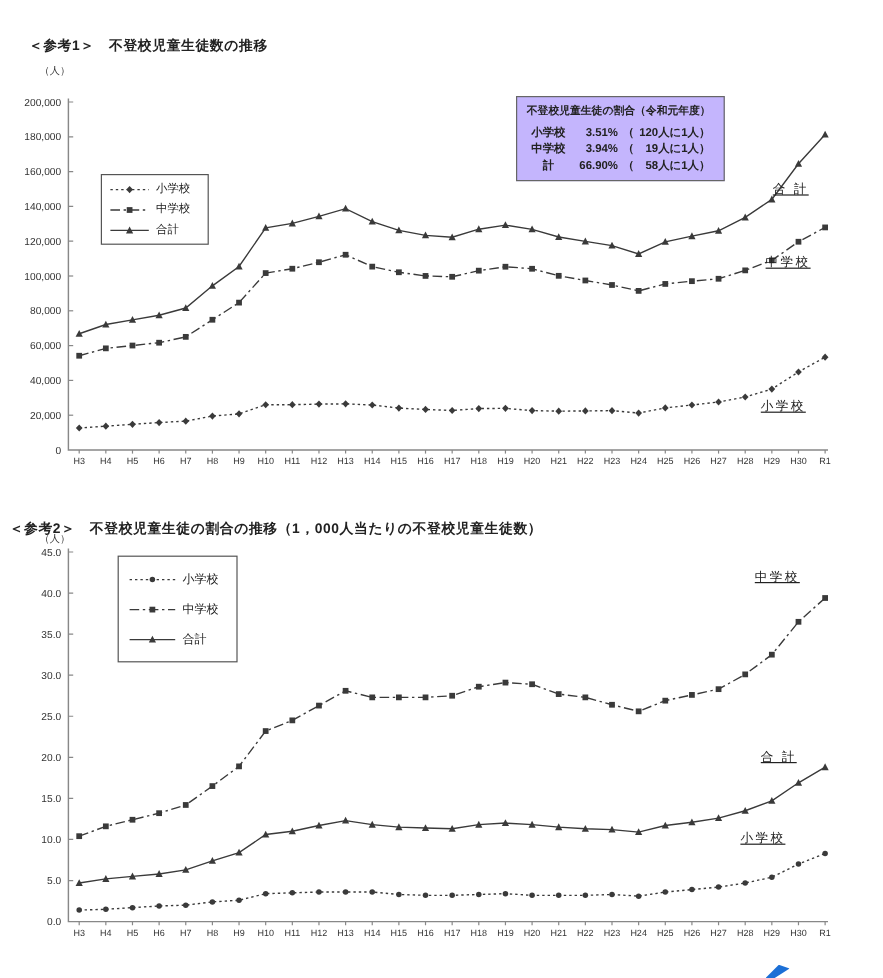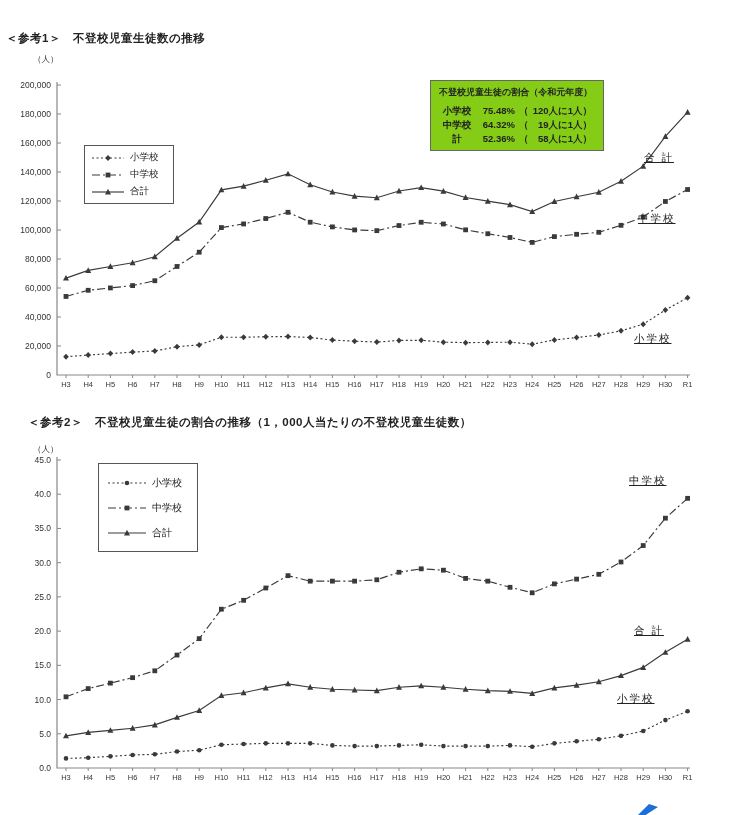--- a/index.html
+++ b/index.html
@@ -13,39 +13,39 @@
   .unit{font-size:8.5px;color:#333;}
   svg text{font-family:"Liberation Sans","DejaVu Sans",sans-serif;}
   .legend{border:1px solid #555;background:#fff;box-sizing:border-box;}
   .legend .item{display:flex;align-items:center;}
   .legend .lbl{margin-left:5px;color:#222;white-space:nowrap;}
   #legend1 .item{height:17px;}
   #legend1 .lbl{font-size:9.5px;}
   #legend2 .item{height:25px;}
   #legend2 .lbl{font-size:10px;}
   .infobox{
-    border:1px solid #666;background:#84cc16;box-sizing:border-box;
+    border:1px solid #666;background:#c4b5fd;box-sizing:border-box;
     font-weight:bold;color:#222;padding:5px 8px 4px 8px;
   }
   .infobox .ib-title{font-size:9px;margin-bottom:5px;white-space:nowrap;}
   .infobox .row{display:flex;font-size:9.5px;line-height:14px;white-space:nowrap;}
   .infobox .school{width:36px;text-align:center;}
   .infobox .pct{width:38px;text-align:right;margin-left:2px;}
   .infobox .popen{margin-left:4px;}
   .infobox .pnum{width:20px;text-align:right;}
   .series-label{font-size:10.5px;color:#222;letter-spacing:2px;white-space:nowrap;text-decoration:underline;}
   .bluemark{
     width:20px;height:11px;
     clip-path:polygon(0 100%,55% 0,100% 28%,38% 100%);
   }
 </style>
 </head>
 <body>
 
-<div class="abs heading" style="left:6px;top:31px;text-align:right;">＜参考1＞　不登校児童生徒数の推移</div>
+<div class="abs heading" style="left:24px;top:31px;text-align:right;">＜参考1＞　不登校児童生徒数の推移</div>
 
 <div class="abs unit" style="left:33px;top:54px;">（人）</div>
 
 <svg class="abs" style="left:0;top:60px;" width="736" height="340">
     <path d="M57,22 L57,315 L690,315" stroke="#888888" fill="none" stroke-width="1.2"></path>
     <text x="51" y="318" text-anchor="end" font-size="8.5" fill="#333333">0</text>
     <line x1="57" y1="286" x2="61" y2="286" stroke="#888888" stroke-width="1"></line>
     <text x="51" y="289" text-anchor="end" font-size="8.5" fill="#333333">20,000</text>
     <line x1="57" y1="257" x2="61" y2="257" stroke="#888888" stroke-width="1"></line>
     <text x="51" y="260" text-anchor="end" font-size="8.5" fill="#333333">40,000</text>
@@ -242,46 +242,46 @@
         <path d="M17,2.8 L20,8.5 L14,8.5 Z" fill="#3a3a3a" stroke="none"></path>
       </svg>
     <span class="lbl">合計</span>
   </div>
 </div>
 
 <div class="abs infobox" style="left:430px;top:80px;width:174px;">
   <div class="ib-title">不登校児童生徒の割合（令和元年度）</div>
   <div class="row">
     <span class="school">小学校</span>
-    <span class="pct">75.48%</span>
+    <span class="pct">3.51%</span>
     <span class="popen">（</span>
     <span class="pnum">120</span>
     <span>人に1人）</span>
   </div>
   <div class="row">
     <span class="school">中学校</span>
-    <span class="pct">64.32%</span>
+    <span class="pct">3.94%</span>
     <span class="popen">（</span>
     <span class="pnum">19</span>
     <span>人に1人）</span>
   </div>
   <div class="row">
     <span class="school">計</span>
-    <span class="pct">52.36%</span>
+    <span class="pct">66.90%</span>
     <span class="popen">（</span>
     <span class="pnum">58</span>
     <span>人に1人）</span>
   </div>
 </div>
 
 <div class="abs series-label" style="left:644px;top:151px;">合 計</div>
 <div class="abs series-label" style="left:638px;top:212px;">中学校</div>
 <div class="abs series-label" style="left:634px;top:332px;">小学校</div>
 
-<div class="abs heading" style="left:8px;top:415px;margin-left:20px;">＜参考2＞　不登校児童生徒の割合の推移（1，000人当たりの不登校児童生徒数）</div>
+<div class="abs heading" style="left:8px;top:433px;">＜参考2＞　不登校児童生徒の割合の推移（1，000人当たりの不登校児童生徒数）</div>
 
 <div class="abs unit" style="left:33px;top:444px;">（人）</div>
 
 <svg class="abs" style="left:0;top:440px;" width="736" height="352">
     <path d="M57,17 L57,328 L690,328" stroke="#888888" fill="none" stroke-width="1.2"></path>
     <text x="51" y="331" text-anchor="end" font-size="8.5" fill="#333333">0.0</text>
     <line x1="57" y1="293.77777777777777" x2="61" y2="293.77777777777777" stroke="#888888" stroke-width="1"></line>
     <text x="51" y="296.77777777777777" text-anchor="end" font-size="8.5" fill="#333333">5.0</text>
     <line x1="57" y1="259.55555555555554" x2="61" y2="259.55555555555554" stroke="#888888" stroke-width="1"></line>
     <text x="51" y="262.55555555555554" text-anchor="end" font-size="8.5" fill="#333333">10.0</text>

